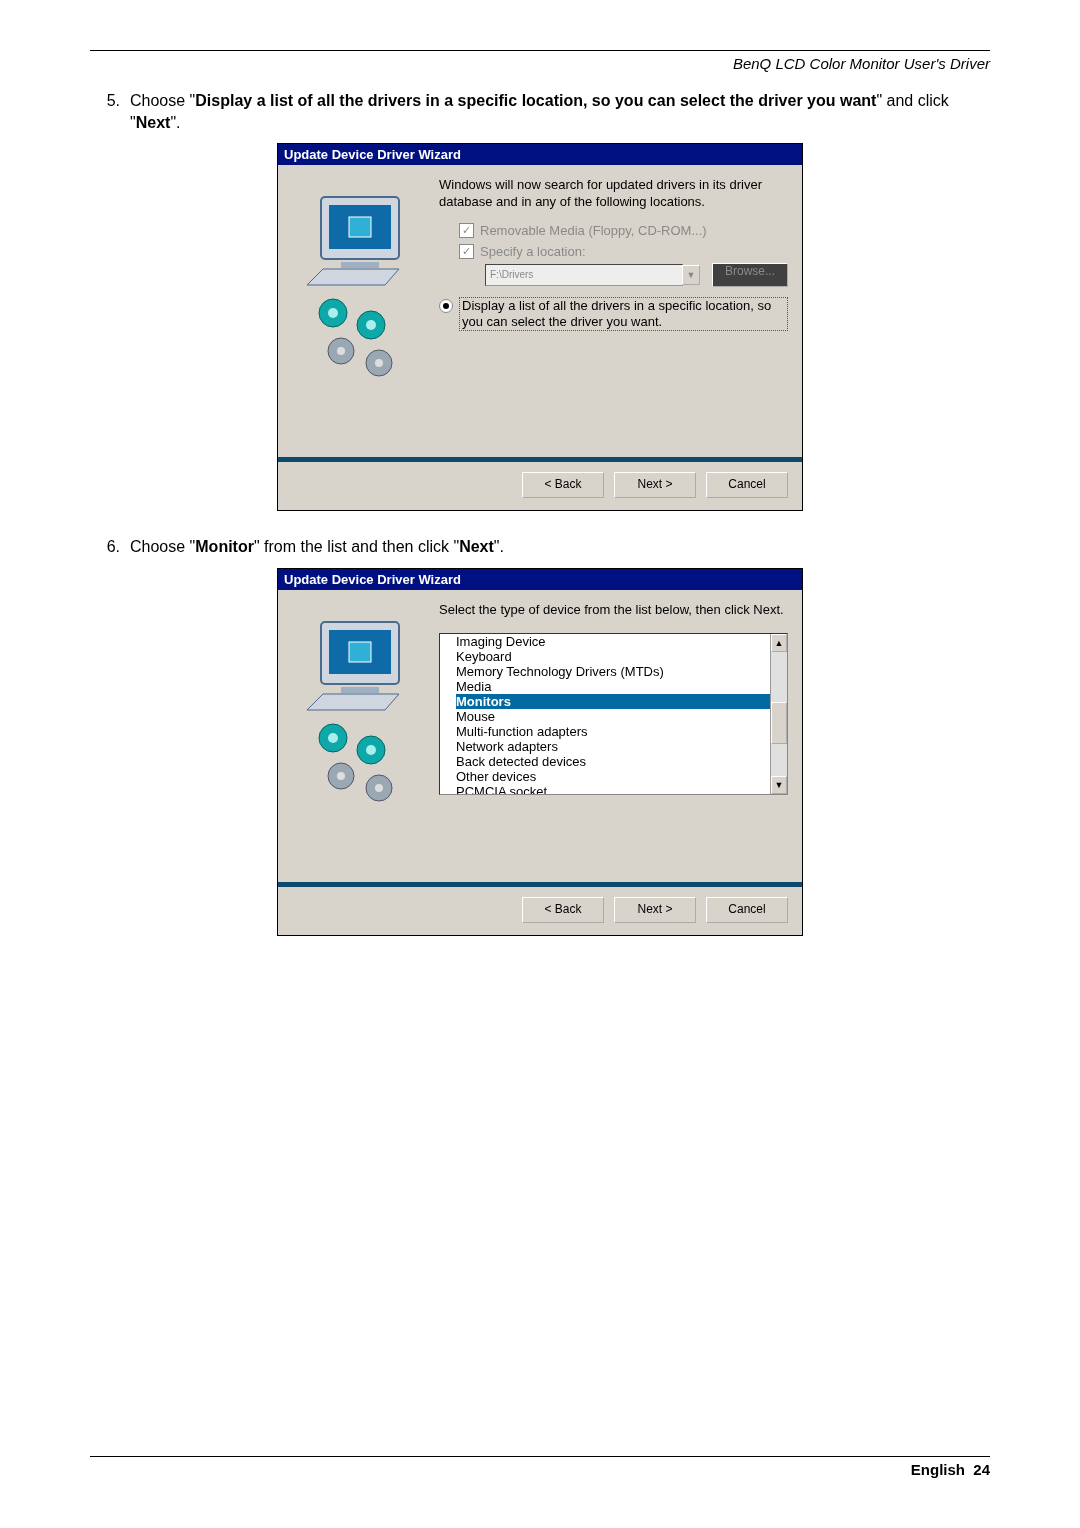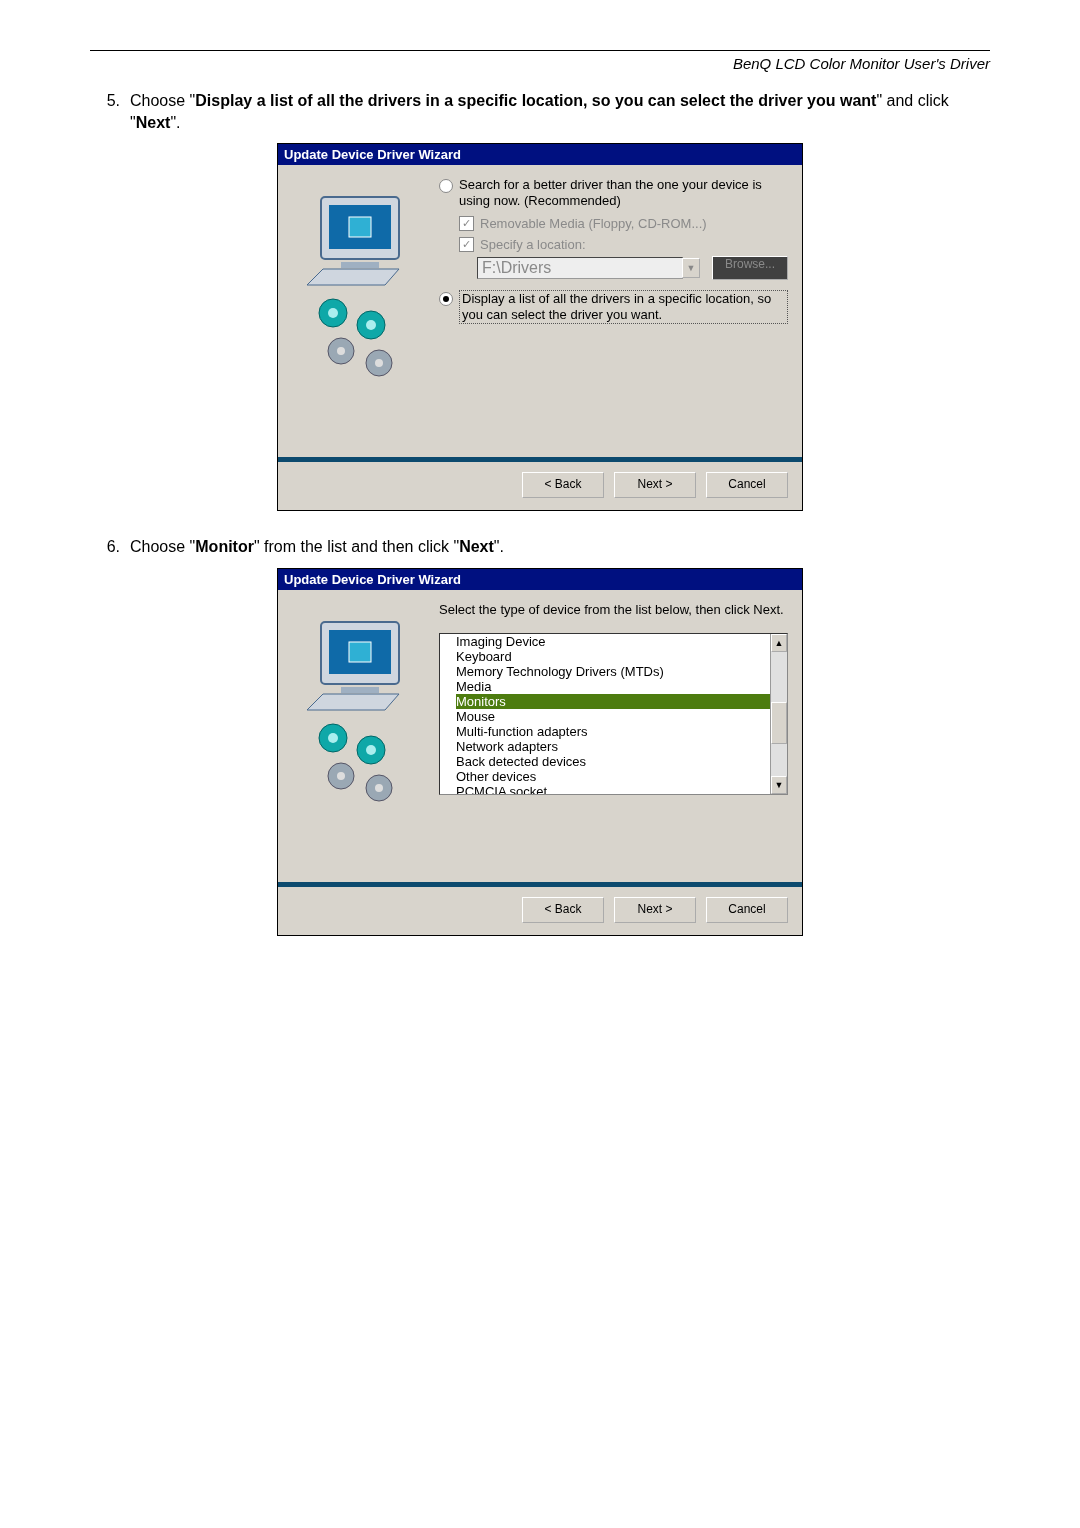--- a/index.html
+++ b/index.html
@@ -105,21 +105,21 @@
     flex-shrink: 0; font-size: 11px; color: #888; line-height: 1;
   }
   .disabled { color: #8a8a8a; }
   .path-row {
     display: flex; margin-left: 38px; margin-top: 4px; margin-bottom: 10px;
     align-items: center;
   }
   .combo {
     flex: 1; height: 20px; border: 1px inset #999; background: #eee;
     display: flex; align-items: center; padding: 0 4px;
-    color: #8a8a8a; font-size: 16px;
+    color: #8a8a8a; font-size: 10px; margin-left: 8px;
   }
   .combo-arrow {
     width: 16px; height: 18px; background: #d8d4cc; border: 1px outset #fff;
     margin-left: -1px; display:flex; align-items:center; justify-content:center;
     font-size: 9px; color: #888;
   }
   .browse-btn {
     margin-left: 12px; height: 22px; padding: 0 12px;
     border: 1px outset #fff; background: #404040;
     font-size: 12px; color: #8a8a8a;
@@ -136,21 +136,21 @@
     border: 1px outset #fff; font-size: 12px; text-align: center;
     line-height: 22px;
   }
   
   .listbox {
     border: 1px inset #888; background: #fff; height: 160px;
     margin-top: 14px; display: flex;
   }
   .list-items { flex: 1; font-size: 13px; overflow: hidden; }
   .list-item { padding: 0 0; line-height: 15px; margin-left: 16px; }
-  .list-item.sel { background: #4d7c0f; color: #fff; }
+  .list-item.sel { background: #0369a1; color: #fff; font-weight: bold; }
   .scrollbar {
     width: 16px; background: #d8d4cc; display: flex; flex-direction: column;
     border-left: 1px solid #999;
   }
   .sb-btn {
     height: 16px; border: 1px outset #fff; background: #d8d4cc;
     font-size: 9px; display:flex; align-items:center; justify-content:center;
   }
   .sb-track { flex: 1; background: #e0e0e0; position: relative; }
   .sb-thumb { position:absolute; left:0; right:0; top:50px; height:40px;
@@ -200,25 +200,22 @@
               <circle cx="78" cy="138" r="14" fill="#0fa8a8" stroke="#066"></circle>
               <circle cx="78" cy="138" r="5" fill="#aee"></circle>
               <circle cx="48" cy="164" r="13" fill="#9aa8b4" stroke="#556"></circle>
               <circle cx="48" cy="164" r="4" fill="#ddd"></circle>
               <circle cx="86" cy="176" r="13" fill="#9aa8b4" stroke="#556"></circle>
               <circle cx="86" cy="176" r="4" fill="#ddd"></circle>
             </svg>
           </div>
         </div>
         <div class="dlg-right">
-
-          <div class="radio-row">
-            <span class="radio-circle"></span>
-            <span class="radio-label">Search for a better driver than the one your device is using now. (Recommended)</span>
-          </div>
+          <div class="intro-text">Windows will now search for updated drivers in its driver database and in any of the following locations.</div>
+
 
           <div class="check-row disabled">
             <span class="checkbox">✓</span>
             <span>Removable Media (Floppy, CD-ROM...)</span>
           </div>
           <div class="check-row disabled">
             <span class="checkbox">✓</span>
             <span>Specify a location:</span>
           </div>
           <div class="path-row">
@@ -298,14 +295,20 @@
         </div>
       </div>
       <div class="button-row">
         <div class="dlg-btn">&lt; Back</div>
         <div class="dlg-btn">Next &gt;</div>
         <div class="dlg-btn">Cancel</div>
       </div>
     </div>
   </div>
 
+  <div class="footer">
+    <div class="footer-line"></div>
+    <div class="footer-text">
+      <b>English</b>&nbsp;&nbsp;<b>24</b>
+    </div>
+  </div>
 
 </div>
 
 </body></html>

